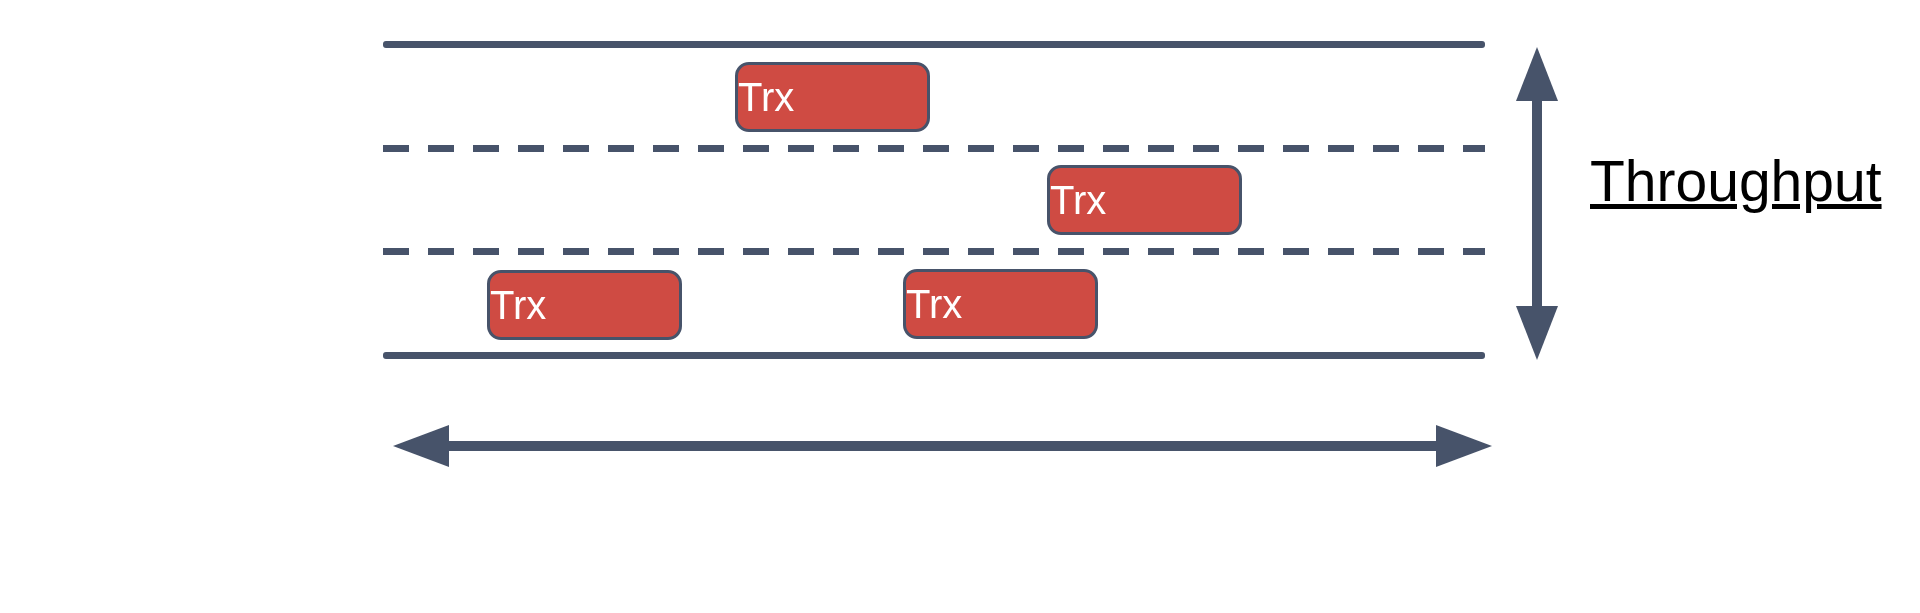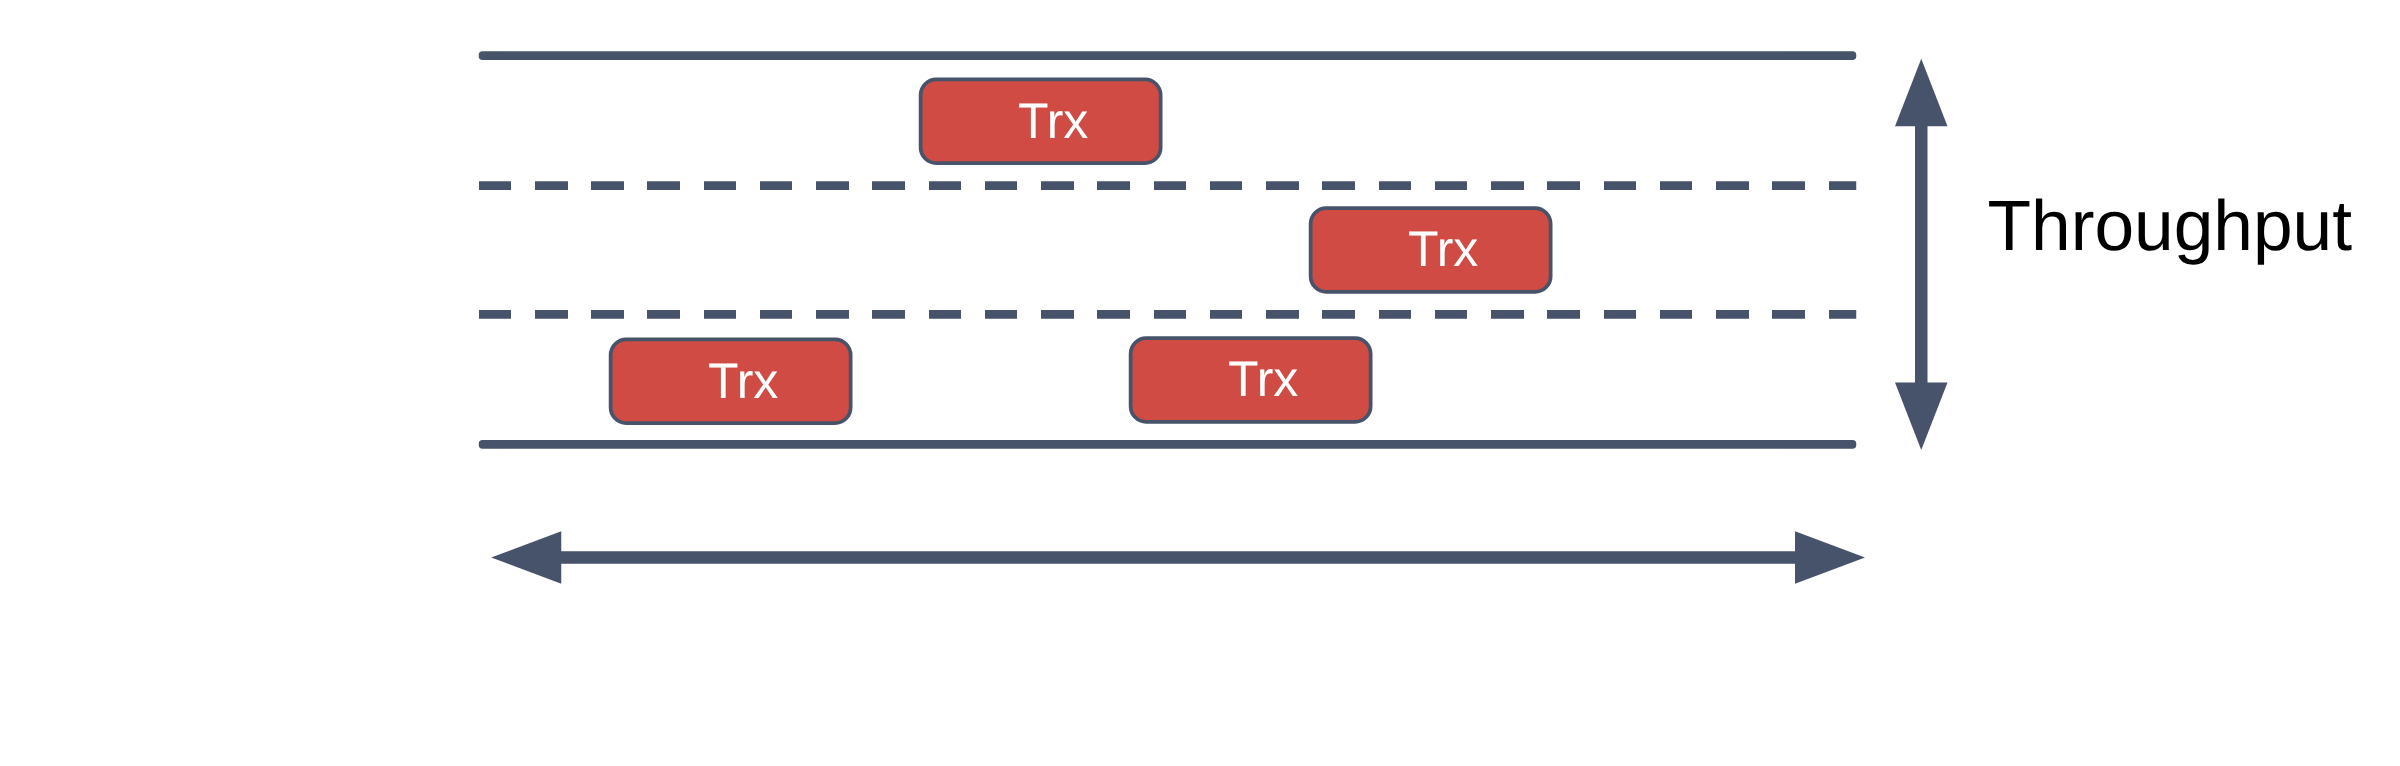--- a/index.html
+++ b/index.html
@@ -30,21 +30,21 @@
   .line.d1{top:145px;}
   .line.d2{top:248px;}
   .line.bottom{top:352px;}
   
   .trx{
     position:absolute;width:195px;height:70px;
     background:var(--box-fill);
     border:3px solid var(--box-border);
     border-radius:14px;
     color:var(--box-text-color);
-    font-size:40px;line-height:64px;text-align:center;padding-left:20px;
+    font-size:40px;line-height:64px;text-align:left;
   }
   .trx.b0{left:735px;top:62px;}
   .trx.b1{left:1047px;top:165px;}
   .trx.b2{left:487px;top:270px;}
   .trx.b3{left:903px;top:269px;}
   
   .v-shaft{
     position:absolute;left:1532px;top:97px;width:10px;height:213px;
     background:var(--line-color);
   }
@@ -76,21 +76,21 @@
     left:1436px;top:425px;
     border-top:21px solid transparent;
     border-bottom:21px solid transparent;
     border-left:56px solid var(--line-color);
   }
   
   .axis-label{
     position:absolute;color:var(--label-color);
     font-size:57px;line-height:1;white-space:nowrap;
   }
-  .label-throughput{left:1590px;top:153px;}
+  .label-throughput{left:1590px;top:153px;text-decoration:underline;}
   .label-finality{left:383px;top:510px;width:1102px;text-align:center;}
 </style>
 </head>
 <body>
 
 <div class="canvas">
 
   <div class="line solid top"></div>
   <div class="line dashed d1"></div>
   <div class="line dashed d2"></div>

